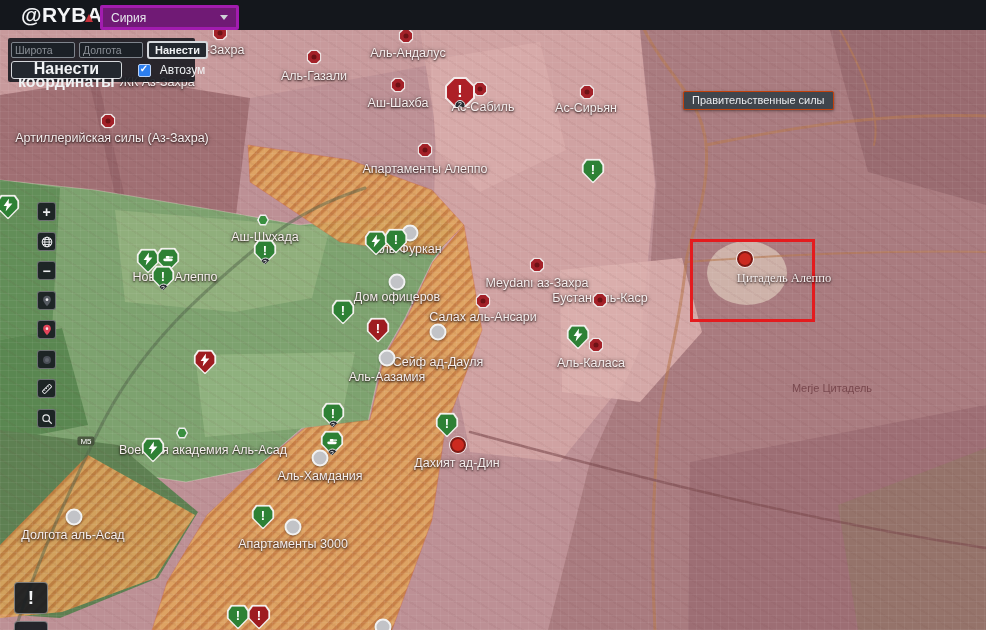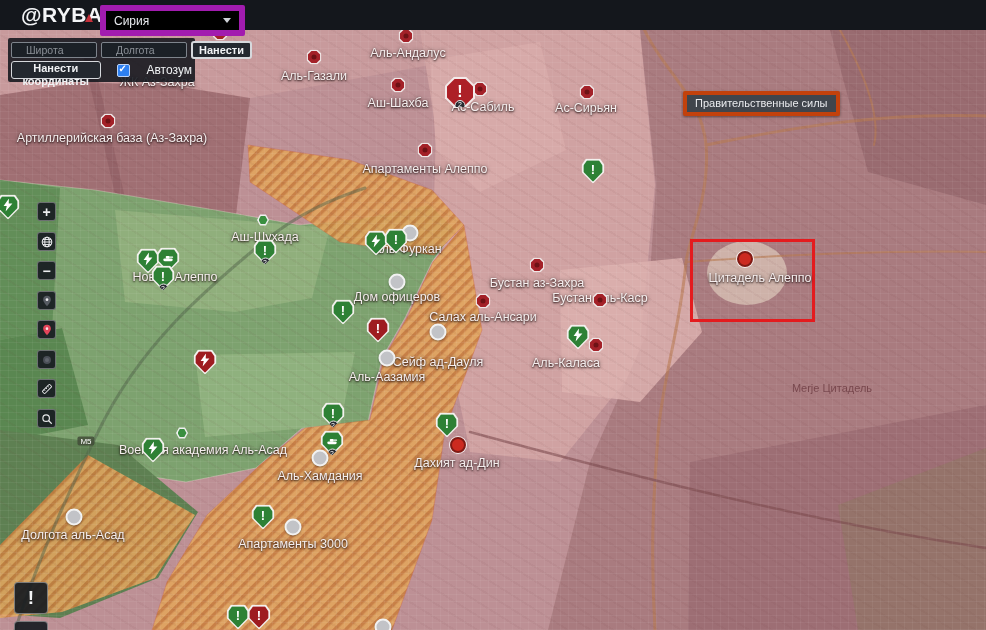--- a/index.html
+++ b/index.html
@@ -6,36 +6,36 @@
   body{width:986px;height:630px;position:relative;overflow:hidden;background:#b98f93;
        font-family:"Liberation Sans",sans-serif;}
   
   .topbar{position:absolute;left:0;top:0;width:986px;height:30px;background:#14171c;z-index:20;
           display:flex;align-items:center;}
   .logo{position:relative;margin-left:21px;color:#f4f5f7;font-size:21px;font-weight:800;
         letter-spacing:.5px;line-height:30px;}
   .logo-tri{position:absolute;left:64px;top:14px;width:0;height:0;
         border-left:4.5px solid transparent;border-right:4.5px solid transparent;
         border-bottom:8px solid #c5303a;}
-  .region-select{position:absolute;left:100px;top:5px;width:133px;height:19px;background:#000000;
-        border:6px solid #a21caf;border-radius:2px;display:flex;align-items:center;cursor:pointer;}
+  .region-select{position:absolute;left:100px;top:5px;width:133px;height:19px;background:#701a75;
+        border:3px solid #a21caf;border-radius:2px;display:flex;align-items:center;cursor:pointer;}
   .region-select span{color:#e8eaee;font-size:12px;padding-left:8px;flex:1;}
   .chev{width:0;height:0;border-left:4px solid transparent;border-right:4px solid transparent;
         border-top:5px solid #cfd3d8;margin-right:8px;}
   
   .map{position:absolute;inset:0;z-index:1;}
   .zones{position:absolute;left:0;top:0;}
   .streets{position:absolute;left:0;top:30px;width:986px;height:600px;pointer-events:none;
       background:
         repeating-linear-gradient(0deg, rgba(255,255,255,.055) 0 1px, transparent 1px 7px),
         repeating-linear-gradient(90deg, rgba(255,255,255,.05) 0 1px, transparent 1px 8px),
         repeating-linear-gradient(32deg, rgba(110,60,60,.05) 0 2px, transparent 2px 12px);}
   .highlight-rect{position:absolute;left:690px;top:239px;width:119px;height:77px;
         border:3px solid #e41b1e;z-index:4;}
-  .tooltip{position:absolute;left:683px;top:91px;background:#40454c;border:4px solid #c2410c;
+  .tooltip{position:absolute;left:683px;top:91px;background:#40454c;border:1px solid #c2410c;
         color:#e9ebee;font-size:11px;padding:2px 8px 3px;border-radius:2px;z-index:8;
         box-shadow:0 1px 3px rgba(0,0,0,.45);white-space:nowrap;}
   
   .map-label{position:absolute;transform:translate(-50%,-50%);color:#f5eeee;font-size:12.5px;
         white-space:nowrap;z-index:5;
         text-shadow:0 1px 2px rgba(20,5,5,.9),0 0 4px rgba(20,5,5,.55);}
   .map-label.faint{color:#6b3a40;opacity:.8;font-size:11px;text-shadow:none;}
   .map-label.shield{font-size:8px;color:#fff;background:rgba(66,76,56,.85);border-radius:2px;
         padding:0 3px;text-shadow:none;}
   
@@ -67,30 +67,30 @@
   .dot{position:absolute;z-index:2;left:50%;top:50%;width:5px;height:5px;margin:-2.5px 0 0 -2.5px;
         background:#6d1215;border-radius:50%;}
   .badge{position:absolute;left:50%;bottom:-4px;transform:translateX(-50%);width:9px;height:9px;
         background:#272b31;border:1px solid #e9e9e9;border-radius:50%;color:#fff;font-size:7px;
         line-height:8px;text-align:center;z-index:3;}
   
   .coord-panel{position:absolute;left:8px;top:38px;width:187px;height:44px;z-index:15;
         background:rgba(18,22,28,.88);border-radius:2px;padding:2px 3px;box-sizing:border-box;}
   .cp-row{display:flex;align-items:center;height:20px;gap:4px;}
   .cp-row input{width:56px;height:14px;background:#1b2026;border:1px solid #7e848c;border-radius:2px;
-        color:#dfe2e6;font-size:10.5px;padding:0 14px;font-family:"Liberation Sans",sans-serif;}
+        color:#dfe2e6;font-size:10.5px;padding:0 3px;font-family:"Liberation Sans",sans-serif;}
   .cp-row input::placeholder{color:#8b9097;}
   .btn{background:#23282f;color:#f0f2f4;border:2px solid #d6d9dd;border-radius:3px;
         font-size:11px;font-weight:700;height:18px;line-height:13px;cursor:pointer;
         font-family:"Liberation Sans",sans-serif;padding:0 6px;}
-  .btn.small{border-width:1.5px;font-size:11px;}
+  .btn.small{border-width:1.5px;font-size:16px;}
   .cb{width:11px;height:11px;background:#2d7ff0;border:1px solid #bcd2f5;border-radius:2px;
         margin-left:12px;position:relative;cursor:pointer;flex:none;}
   .cb::after{content:"✓";position:absolute;left:1px;top:-2px;color:#fff;font-size:10px;font-weight:700;}
-  .cb-label{color:#f0f2f4;font-size:12px;margin-left:13px;text-align:center;}
+  .cb-label{color:#f0f2f4;font-size:12px;margin-left:5px;text-align:center;}
   
   .tb{position:absolute;left:37px;width:19px;height:19px;background:rgba(24,28,34,.92);
         border:1px solid rgba(255,255,255,.35);border-radius:3px;z-index:15;cursor:pointer;
         color:#eceef0;font-size:14px;font-weight:700;line-height:16px;text-align:center;padding:0;
         font-family:"Liberation Sans",sans-serif;display:flex;align-items:center;justify-content:center;}
   .tb svg{width:12px;height:12px;display:block;}
   .alert-btn{position:absolute;left:14px;width:34px;background:rgba(24,28,34,.92);
         border:1px solid rgba(255,255,255,.4);border-radius:4px;z-index:15;cursor:pointer;
         color:#f2f3f5;font-size:19px;font-weight:800;font-family:"Liberation Sans",sans-serif;}
   .alert-btn.main{top:582px;height:32px;}
@@ -140,38 +140,38 @@
   <div class="streets"></div>
   <div class="highlight-rect"></div>
   <div class="labels">
       <div class="map-label" style="left: 218px; top: 50px;">Аз-Захра</div>
       <div class="map-label" style="left: 157px; top: 82px;">ЖК Аз-Захра</div>
       <div class="map-label" style="left: 408px; top: 53px;">Аль-Андалус</div>
       <div class="map-label" style="left: 314px; top: 76px;">Аль-Газали</div>
       <div class="map-label" style="left: 398px; top: 103px;">Аш-Шахба</div>
       <div class="map-label" style="left: 483px; top: 107px;">Ас-Сабиль</div>
       <div class="map-label" style="left: 586px; top: 108px;">Ас-Сирьян</div>
-      <div class="map-label" style="left: 112px; top: 138px;">Артиллерийская база (Аз-Захра)</div>
+      <div class="map-label" style="left: 112px; top: 138px;">Артиллерийская силы (Аз-Захра)</div>
       <div class="map-label" style="left: 425px; top: 169px;">Апартаменты Алеппо</div>
       <div class="map-label" style="left: 265px; top: 237px;">Аш-Шухада</div>
       <div class="map-label" style="left: 175px; top: 277px;">Новый Алеппо</div>
       <div class="map-label" style="left: 408px; top: 249px;">аль-Фуркан</div>
       <div class="map-label" style="left: 397px; top: 297px;">Дом офицеров</div>
-      <div class="map-label" style="left: 537px; top: 283px;">Бустан аз-Захра</div>
+      <div class="map-label" style="left: 537px; top: 283px;">Meydanı аз-Захра</div>
       <div class="map-label" style="left: 483px; top: 317px;">Салах аль-Ансари</div>
       <div class="map-label" style="left: 600px; top: 298px;">Бустан аль-Каср</div>
       <div class="map-label" style="left: 438px; top: 362px;">Сейф ад-Дауля</div>
-      <div class="map-label" style="left: 566px; top: 363px;">Аль-Каласа</div>
+      <div class="map-label" style="left: 591px; top: 363px;">Аль-Каласа</div>
       <div class="map-label" style="left: 387px; top: 377px;">Аль-Аазамия</div>
       <div class="map-label" style="left: 203px; top: 450px;">Военная академия Аль-Асад</div>
       <div class="map-label" style="left: 320px; top: 476px;">Аль-Хамдания</div>
       <div class="map-label" style="left: 457px; top: 463px;">Дахият ад-Дин</div>
       <div class="map-label" style="left: 293px; top: 544px;">Апартаменты 3000</div>
       <div class="map-label" style="left: 73px; top: 535px;">Долгота аль-Асад</div>
-      <div class="map-label" style="left: 760px; top: 278px;">Цитадель Алеппо</div>
+      <div class="map-label" style="left: 784px; top: 278px; font-family: Liberation Serif, serif;">Цитадель Алеппо</div>
       <div class="map-label faint" style="left: 832px; top: 388px;">Merje Цитадель</div>
       <div class="map-label shield" style="left: 86px; top: 441px;">M5</div>
     </div>
   <div class="markers">
       <div class="marker m-oct-red" style="left: 220px; top: 33px;">
         <span class="dot"></span>
       </div>
       <div class="marker m-oct-red" style="left: 314px; top: 57px;">
         <span class="dot"></span>
       </div>

